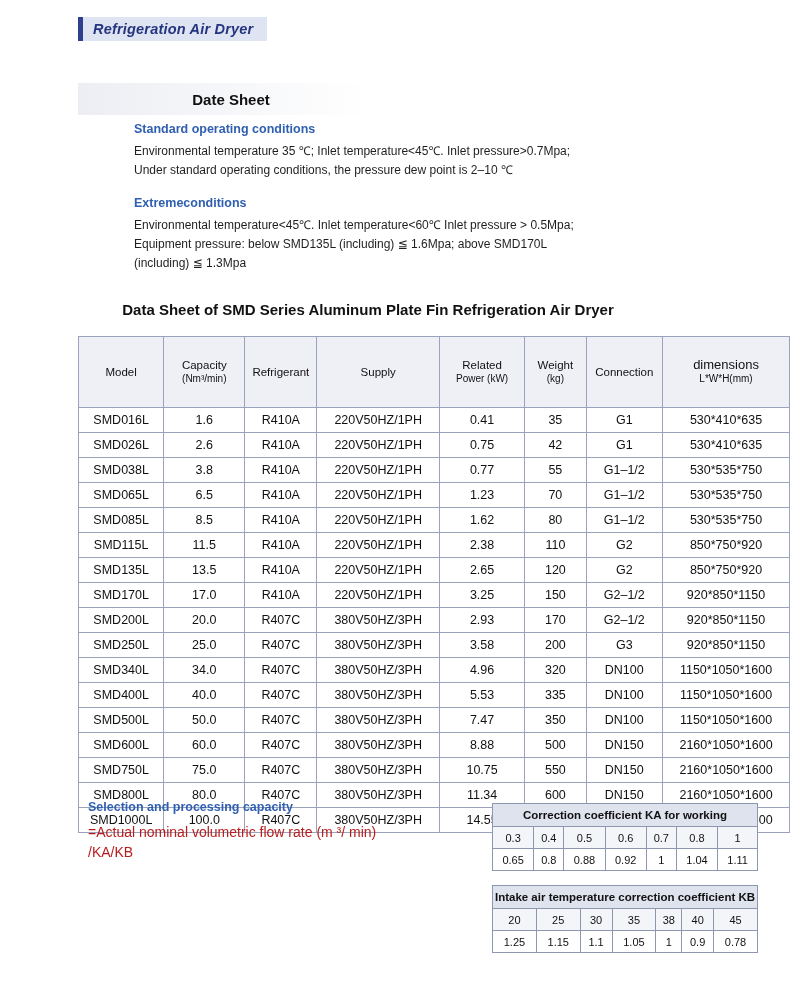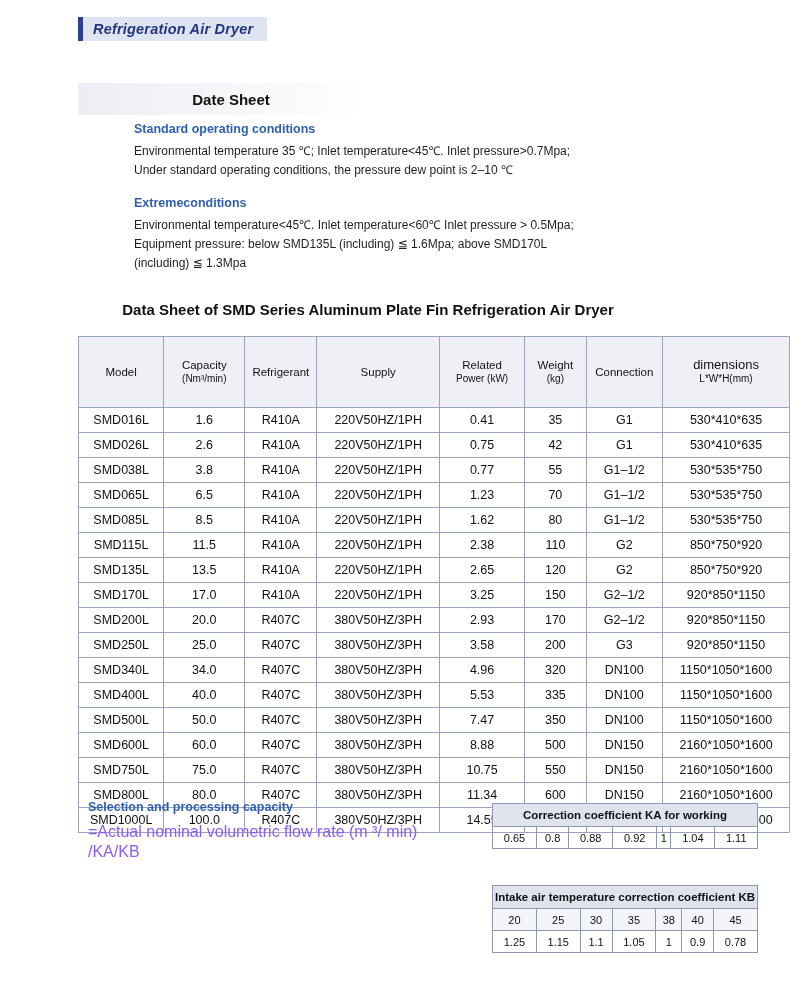--- a/index.html
+++ b/index.html
@@ -154,22 +154,22 @@
     top: 800px;
     width: 330px;
   }
   .sel-head {
     color: #2f5fb0;
     font-size: 12.5px;
     font-weight: bold;
     margin-bottom: 8px;
   }
   .sel-line {
-    font-size: 16px;
-    color: #8b5cf6;
+    font-size: 14px;
+    color: #b91c1c;
     line-height: 20px;
   }
 
   
   .corr {
     position: absolute;
     width: 266px;
     padding-left: 32px;
   }
   .corr.ka { left: 460px; top: 803px; }
@@ -445,20 +445,29 @@
   <div class="sel-line">=Actual nominal volumetric flow rate (m ³/ min)</div>
   <div class="sel-line">/KA/KB</div>
 </div>
 
 <div class="corr ka">
   <table class="corr-t">
     <tbody>
         <tr>
       <th class="cap" colspan="7">Correction coefficient KA for working</th>
     </tr>
+    <tr id="ka-row1">
+          <td class="hdr">0.3</td>
+          <td class="hdr">0.4</td>
+          <td class="hdr">0.5</td>
+          <td class="hdr">0.6</td>
+          <td class="hdr">0.7</td>
+          <td class="hdr">0.8</td>
+          <td class="hdr">1</td>
+        </tr>
     <tr id="ka-row2">
           <td>0.65</td>
           <td>0.8</td>
           <td>0.88</td>
           <td>0.92</td>
           <td>1</td>
           <td>1.04</td>
           <td>1.11</td>
         </tr>
   </tbody>

